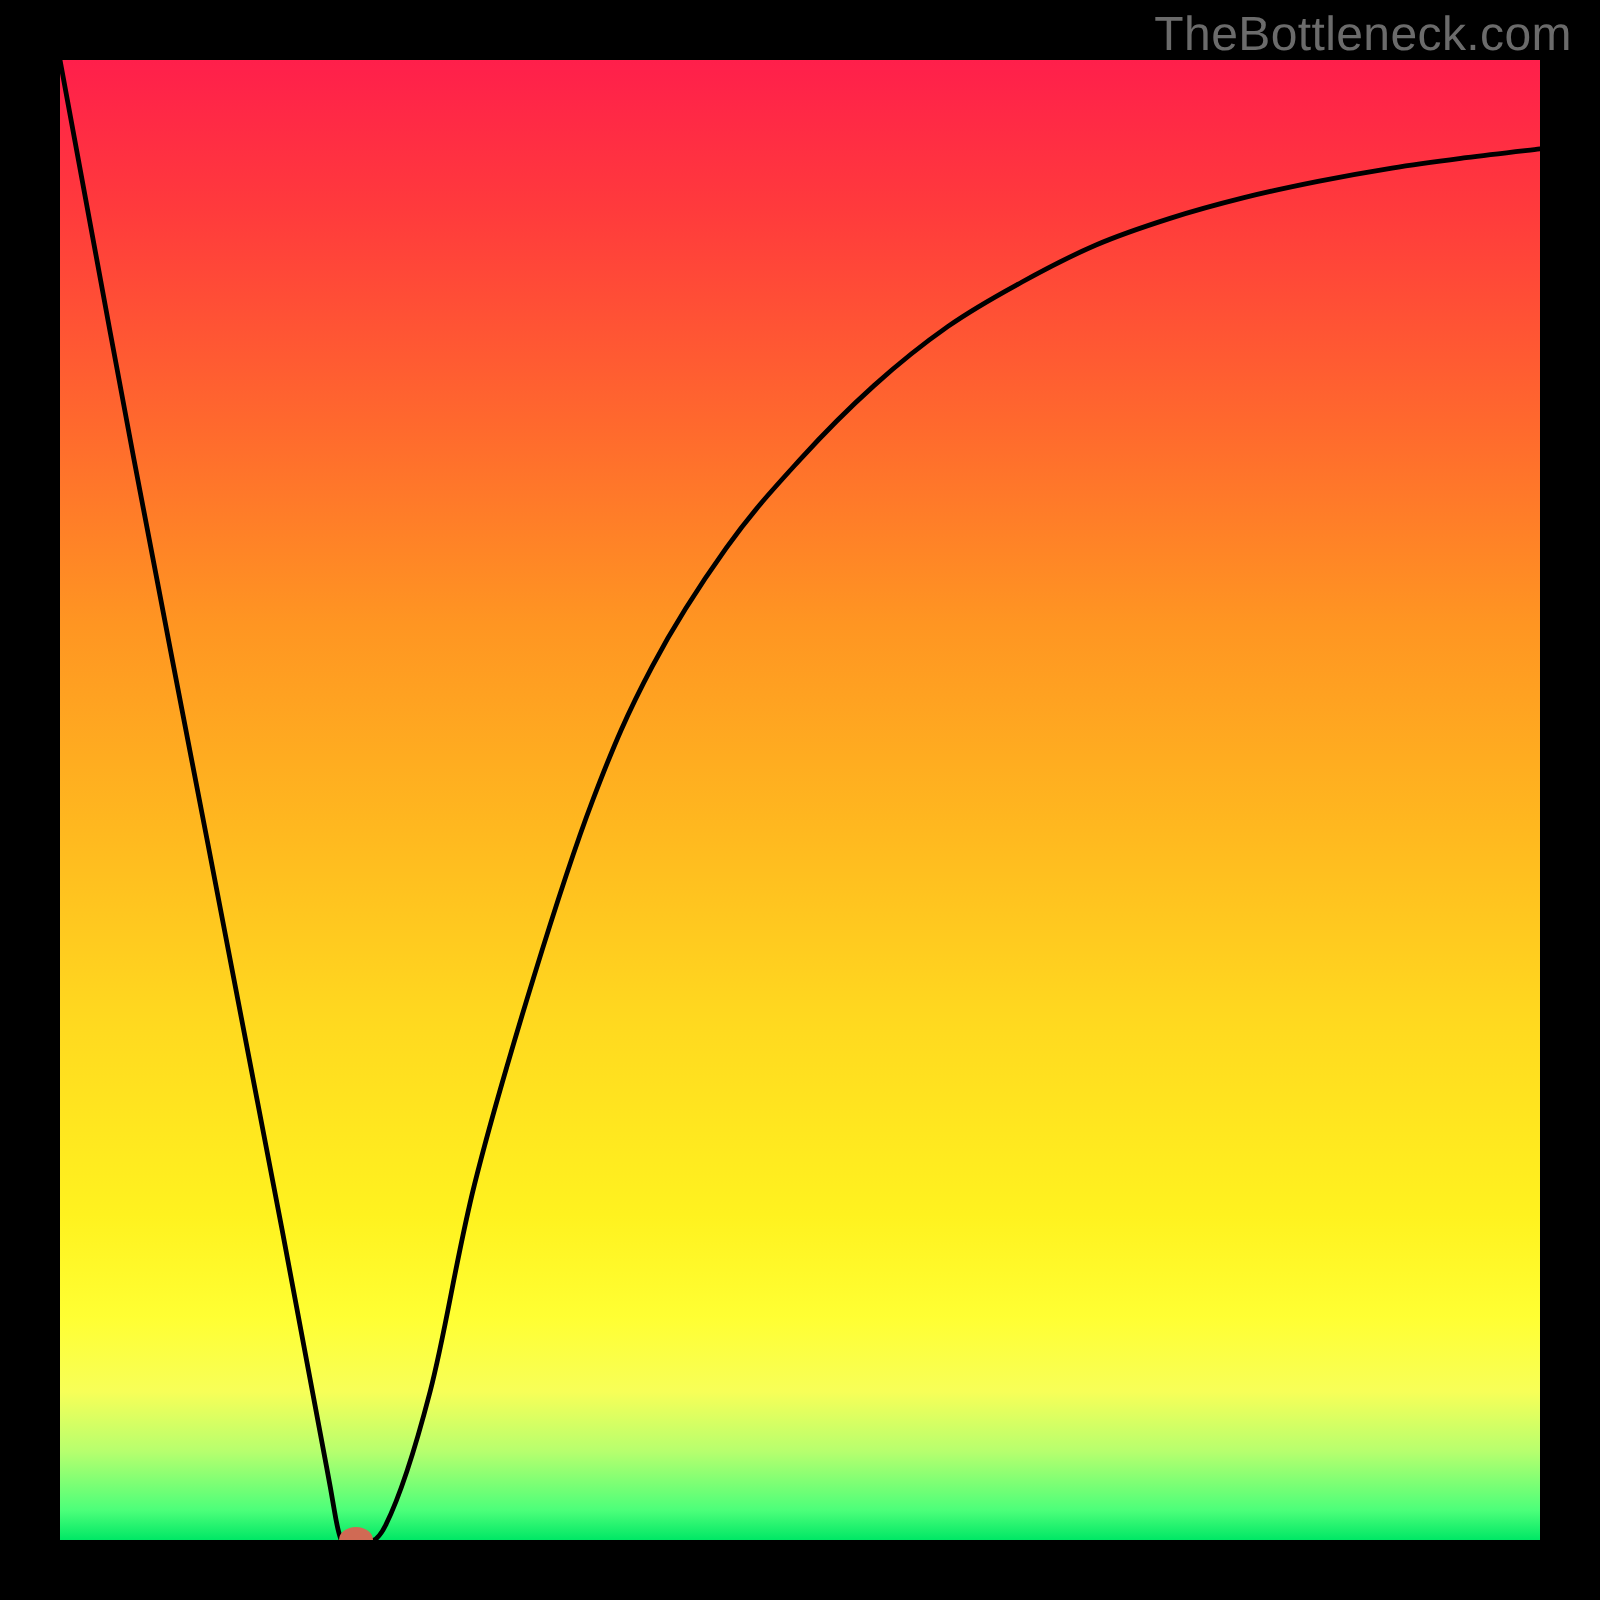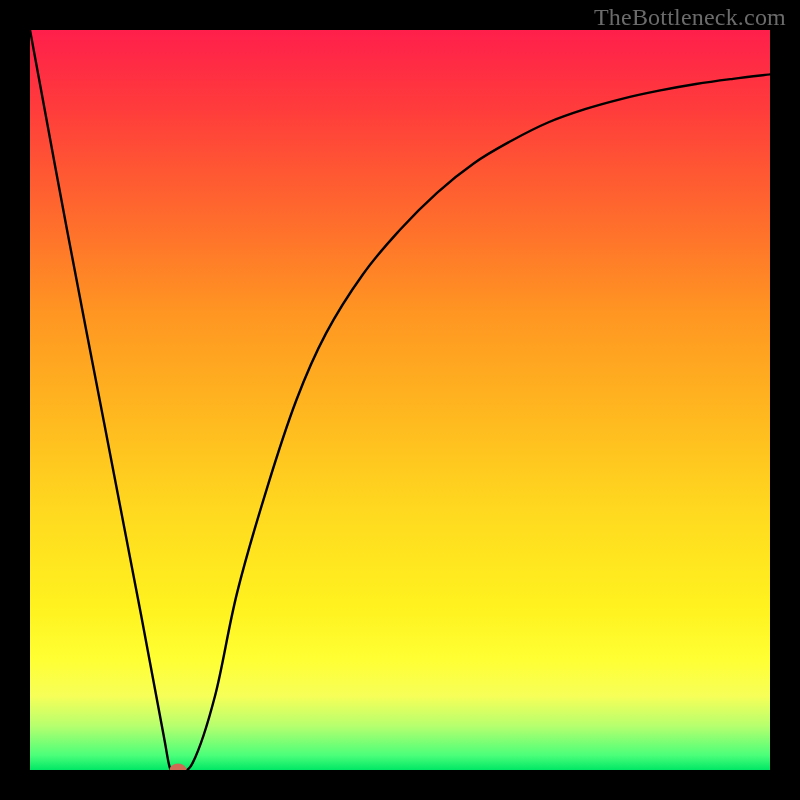--- a/index.html
+++ b/index.html
@@ -8,21 +8,21 @@
     position: relative;
     width: 800px;
     height: 800px;
     background: #000;
   }
   .watermark {
     position: absolute;
     top: 4px;
     right: 14px;
     color: #6b6b6b;
-    font-family: Liberation Serif, serif;
+    font-family: Liberation Sans, sans-serif;
     font-size: 24px;
     letter-spacing: 0.2px;
     z-index: 5;
   }
   .plot-area {
     position: absolute;
     left: 30px;
     top: 30px;
     width: 740px;
     height: 740px;

